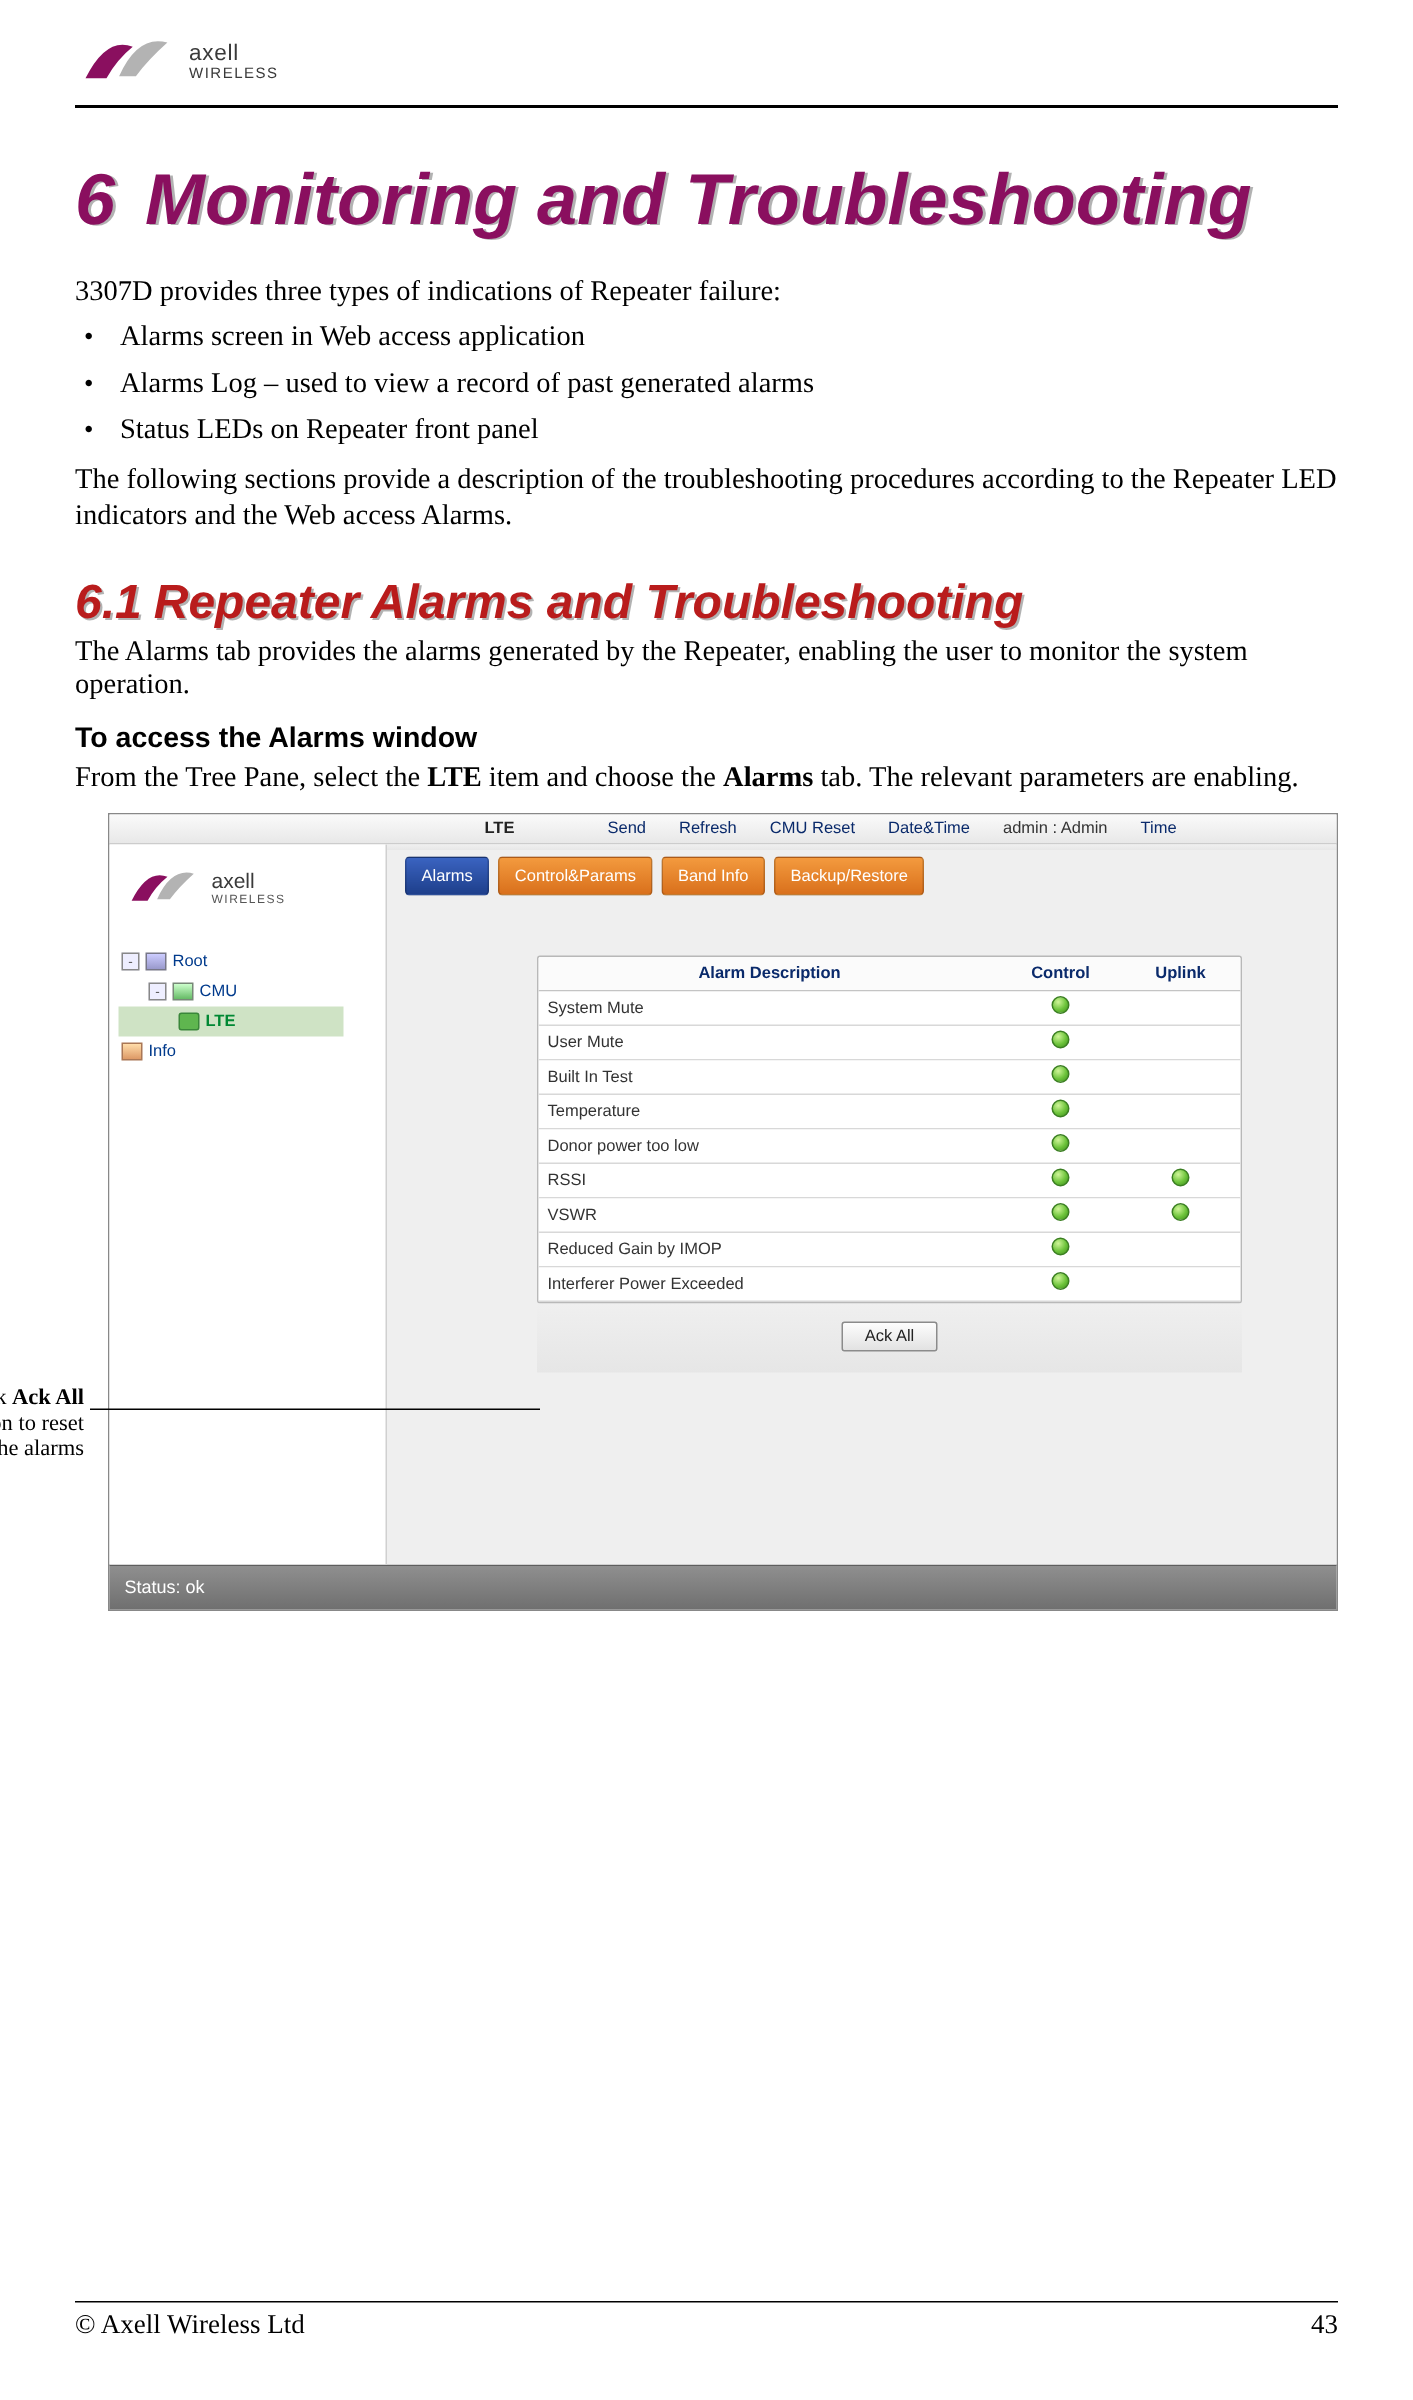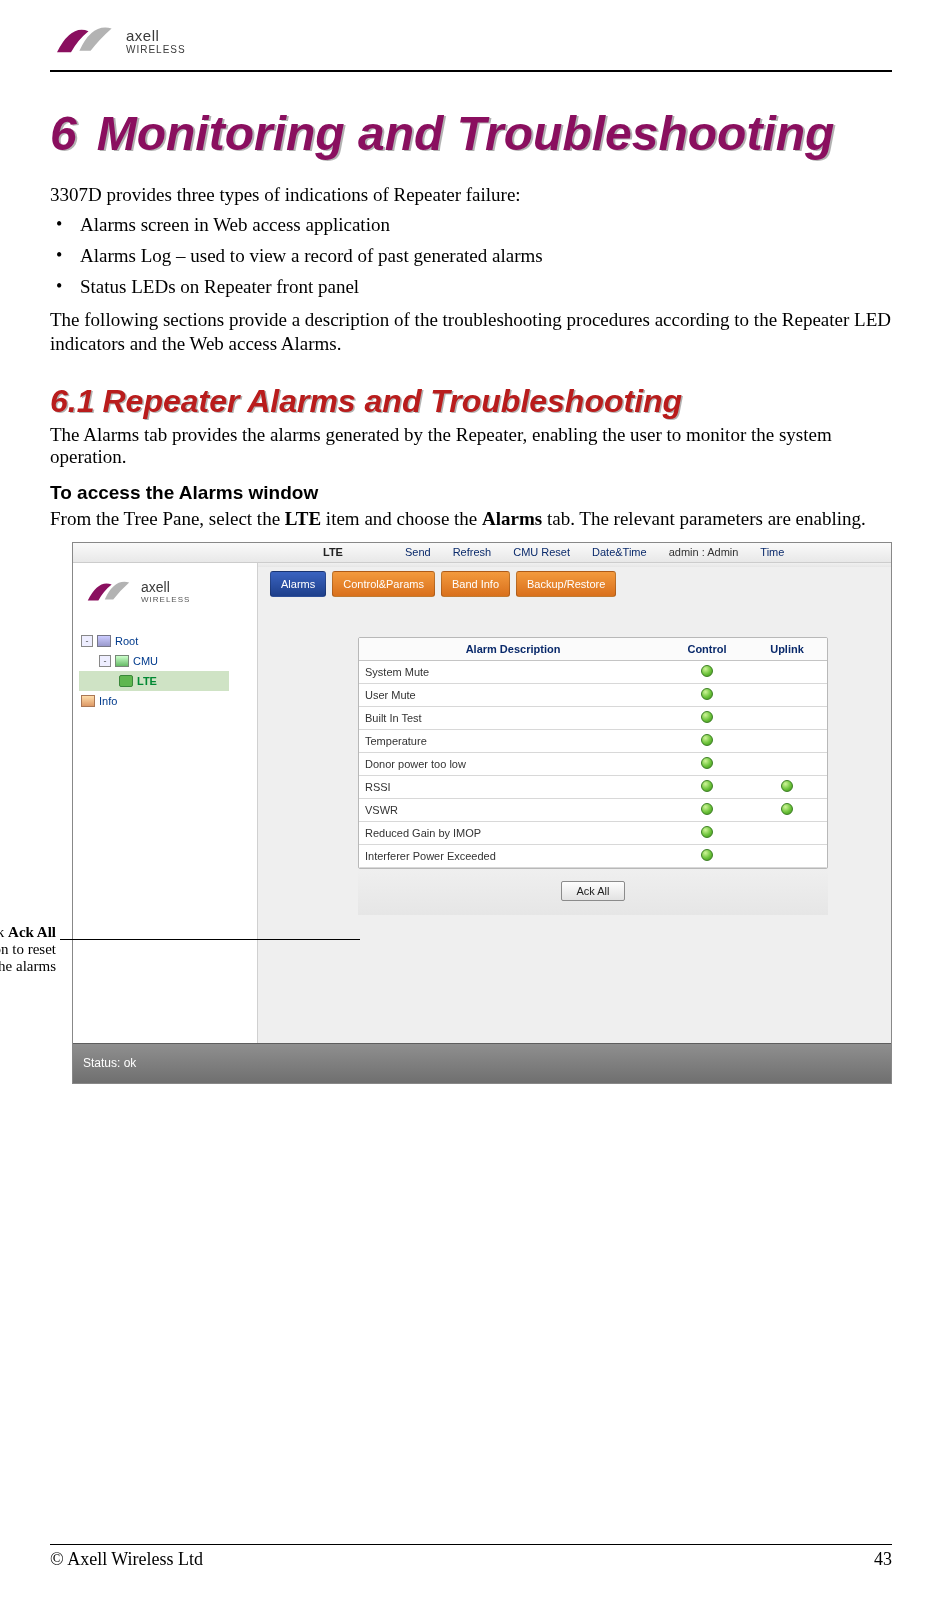--- a/index.html
+++ b/index.html
@@ -120,21 +120,21 @@
   .ap-row .c1 { flex:1; padding-left: 6px; }
   .ap-row .c2, .ap-row .c3 { width:80px; text-align:center; }
   .dot { display:inline-block; width:12px; height:12px; border-radius:50%; background: radial-gradient(circle at 35% 30%, #cff598, #6cc33a 55%, #3d8a1c); border:1px solid #3b7f22; }
   .ack-btn-wrap { text-align:center; padding: 12px 0 14px 0; background:linear-gradient(#efefef,#e6e6e6);}
   .ack-btn {
     display:inline-block; padding: 3px 14px; font-size:11px;
     background: linear-gradient(#fdfdfd,#e2e2e2);
     border: 1px solid #8b8b8b; border-radius: 2px; color:#222;
   }
   .status-bar {
-    height: 40px; background: linear-gradient(#8f8f8f,#6f6f6f);
+    height: 30px; background: linear-gradient(#8f8f8f,#6f6f6f);
     color:#fff; font-size:12px; padding-left: 10px; display:flex; align-items:center;
     border-top: 1px solid #5e5e5e;
   }
   .callout {
     position: absolute;
     left: -140px; top: 378px;
     width: 128px;
     background: #fff;
     padding: 4px 4px;
     font-family: "Times New Roman", serif;
@@ -145,21 +145,21 @@
   }
   .callout .b { font-weight: bold; }
   .callout-line {
     position:absolute;
     left: -12px; top: 397px;
     width: 300px; height: 1px; background:#000;
     z-index: 4;
   }
   .screenshot-wrap { position: relative; margin-left: 22px;}
 
-  .footer { position: absolute; bottom: 30px; left: 50px; right: 50px; display:flex; justify-content:space-between; border-top: 1px solid #000; padding-top: 4px; font-size: 18px;}
+  .footer { position: absolute; bottom: 40px; left: 50px; right: 50px; display:flex; justify-content:space-between; border-top: 1px solid #000; padding-top: 4px; font-size: 18px;}
 </style>
 </head>
 <body>
 
 <div class="header">
   <div class="logo-block">
     <span class="logo-mark">
       <svg viewBox="0 0 100 64">
           <path d="M10 48 Q30 8 55 18 Q40 30 30 48 Z" fill="#8a0f5f"></path>
           <path d="M42 46 Q60 6 88 14 Q70 30 58 46 Z" fill="#b3b3b3"></path>

